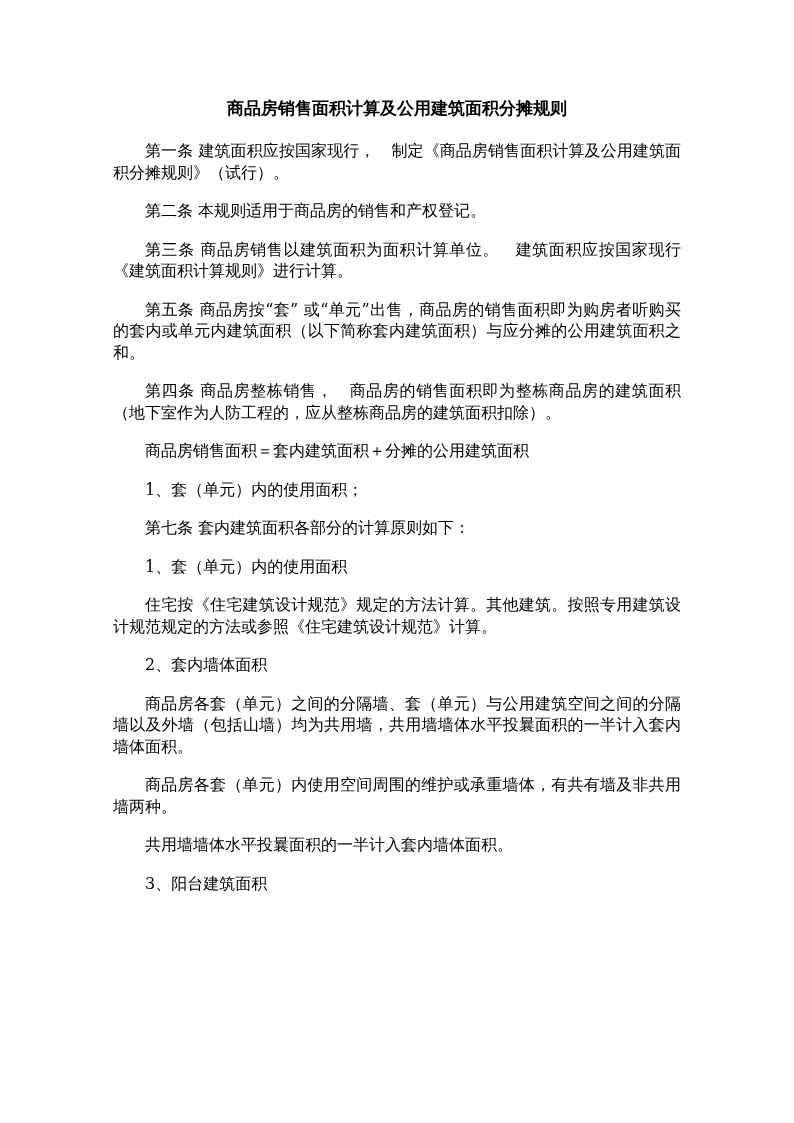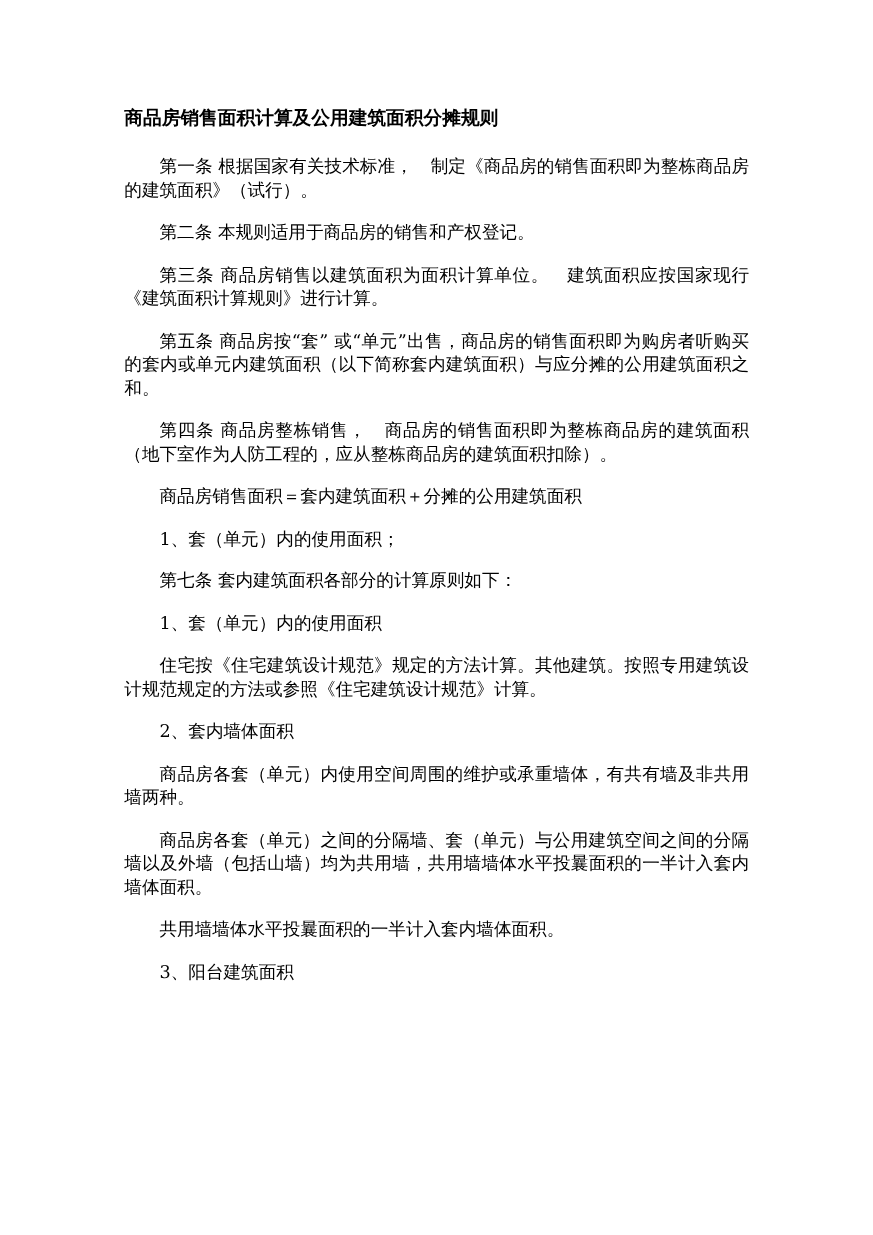--- a/index.html
+++ b/index.html
@@ -15,46 +15,46 @@
     background: #ffffff;
     color: #000000;
     padding: 97px 113px 0 113px;
     font-family: "DejaVu Serif", "Liberation Serif", serif;
     overflow: hidden;
   }
   .doc-title {
     font-size: 17px;
     line-height: 22px;
     font-weight: bold;
-    text-align: left;
+    text-align: center;
     margin: 0 0 21px 0;
   }
   .para {
     font-size: 16px;
     line-height: 21.5px;
     margin: 0 0 17px 0;
     text-indent: 32px;
     text-align: justify;
     word-break: break-all;
   }
 </style>
 </head>
 <body>
 
 <div class="page">
   <h1 class="doc-title">商品房销售面积计算及公用建筑面积分摊规则</h1>
 
-  <p class="para">第一条 根据国家有关技术标准，　制定《商品房的销售面积即为整栋商品房的建筑面积》（试行）。</p>
+  <p class="para">第一条 建筑面积应按国家现行，　制定《商品房销售面积计算及公用建筑面积分摊规则》（试行）。</p>
   <p class="para">第二条 本规则适用于商品房的销售和产权登记。</p>
   <p class="para">第三条 商品房销售以建筑面积为面积计算单位。　建筑面积应按国家现行《建筑面积计算规则》进行计算。</p>
   <p class="para">第五条 商品房按“套” 或“单元”出售，商品房的销售面积即为购房者听购买的套内或单元内建筑面积（以下简称套内建筑面积）与应分摊的公用建筑面积之和。</p>
   <p class="para">第四条 商品房整栋销售，　商品房的销售面积即为整栋商品房的建筑面积（地下室作为人防工程的，应从整栋商品房的建筑面积扣除）。</p>
   <p class="para">商品房销售面积＝套内建筑面积＋分摊的公用建筑面积</p>
   <p class="para">1、套（单元）内的使用面积；</p>
   <p class="para">第七条 套内建筑面积各部分的计算原则如下：</p>
   <p class="para">1、套（单元）内的使用面积</p>
   <p class="para">住宅按《住宅建筑设计规范》规定的方法计算。其他建筑。按照专用建筑设计规范规定的方法或参照《住宅建筑设计规范》计算。</p>
   <p class="para">2、套内墙体面积</p>
+  <p class="para">商品房各套（单元）之间的分隔墙、套（单元）与公用建筑空间之间的分隔墙以及外墙（包括山墙）均为共用墙，共用墙墙体水平投曩面积的一半计入套内墙体面积。</p>
   <p class="para">商品房各套（单元）内使用空间周围的维护或承重墙体，有共有墙及非共用墙两种。</p>
-  <p class="para">商品房各套（单元）之间的分隔墙、套（单元）与公用建筑空间之间的分隔墙以及外墙（包括山墙）均为共用墙，共用墙墙体水平投曩面积的一半计入套内墙体面积。</p>
   <p class="para">共用墙墙体水平投曩面积的一半计入套内墙体面积。</p>
   <p class="para">3、阳台建筑面积</p>
 </div>
 
 </body></html>

